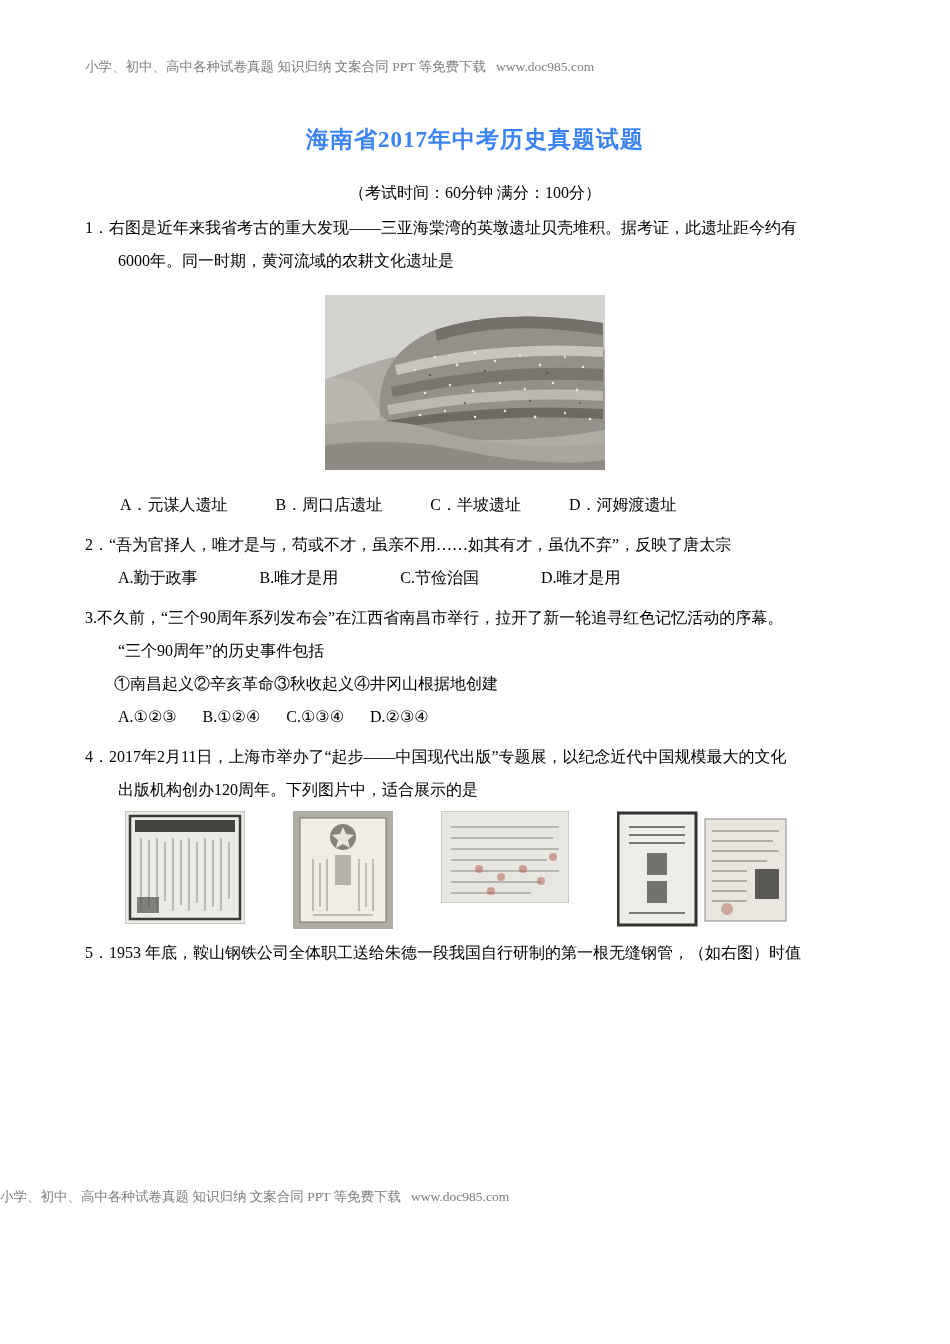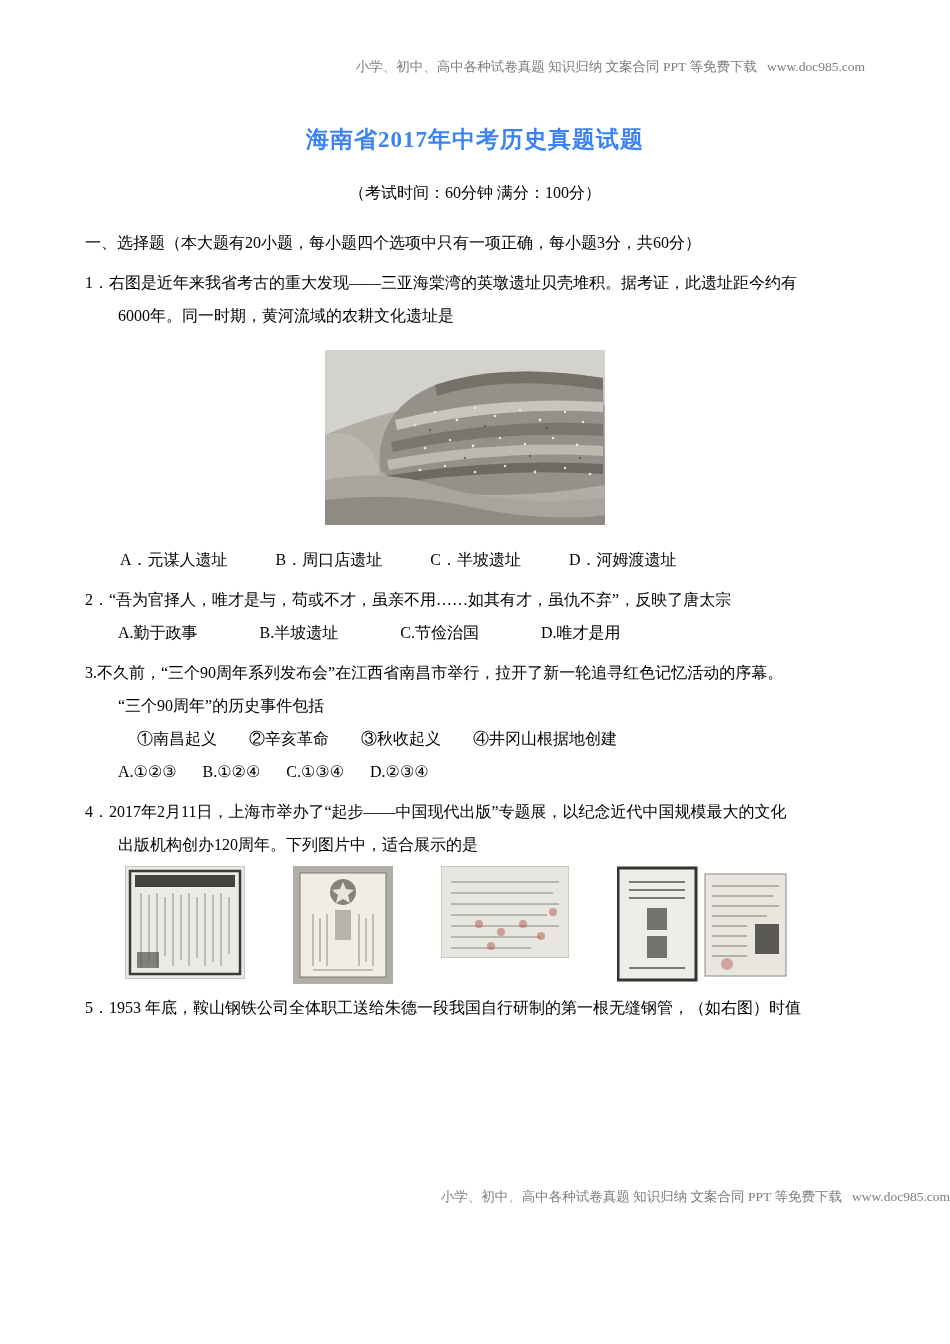--- a/index.html
+++ b/index.html
@@ -10,21 +10,21 @@
     color:#000;
   }
   .page {
     position:relative;
     width:950px; height:1344px;
     padding:58px 85px 0 85px;
     overflow:hidden;
     background:#fff;
   }
   .site-line {
-    text-align:right;
+    text-align:left;
     font-size:13.5px;
     color:#7e7e7e;
     line-height:18px;
     white-space:nowrap;
   }
   .site-line .url { margin-left:10px; }
   .doc-title {
     margin-top:48px;
     text-align:center;
     color:#3b82f6;
@@ -54,21 +54,21 @@
   .photo {
     display:inline-block;
     width:280px; height:175px;
     margin-left:-20px;
     line-height:0;
   }
 
   .opts-row { display:flex; font-size:16px; line-height:33px; white-space:nowrap; }
   .opts-q1 { margin-left:35px; gap:48px; margin-top:14px; }
   .opts-q2 { margin-left:33px; gap:62px; }
-  .items-q3 { margin-left:52px; gap:32px; }
+  .items-q3 { margin-left:29px; }
   .opts-q3 { margin-left:33px; gap:26px; }
   .caps-q4 { margin-left:33px; gap:40px; margin-top:13px; }
 
   .images-row {
     margin-top:5px;
     margin-left:40px;
     display:flex;
     gap:48px;
     align-items:flex-start;
   }
@@ -84,21 +84,20 @@
 <div class="page">
 
   <div class="site-line">
     <span>小学、初中、高中各种试卷真题 知识归纳 文案合同 PPT 等免费下载</span><span class="url">www.doc985.com</span>
   </div>
 
   <div class="doc-title">海南省2017年中考历史真题试题</div>
 
   <div class="exam-info">（考试时间：60分钟 满分：100分）</div>
 
-  <div class="section-heading">一、选择题（本大题有20小题，每小题四个选项中只有一项正确，每小题3分，共60分）</div>
 
   <div class="line mt8">1．右图是近年来我省考古的重大发现——三亚海棠湾的英墩遗址贝壳堆积。据考证，此遗址距今约有</div>
   <div class="line indent">6000年。同一时期，黄河流域的农耕文化遗址是</div>
 
   <div class="photo-wrap">
     <div class="photo">
       <svg width="280" height="175" viewBox="0 0 280 175">
         <rect width="280" height="175" fill="#c6c5c1"></rect>
         <path d="M0,0 H280 V55 Q200,40 120,52 Q60,60 0,85 Z" fill="#d3d2ce"></path>
         <path d="M0,85 Q60,60 120,52 Q200,40 280,55 V175 H0 Z" fill="#b0ada7"></path>
@@ -151,21 +150,21 @@
   <div class="opts-row opts-q1">
     <span>A．元谋人遗址</span>
     <span>B．周口店遗址</span>
     <span>C．半坡遗址</span>
     <span>D．河姆渡遗址</span>
   </div>
 
   <div class="line mt8">2．“吾为官择人，唯才是与，苟或不才，虽亲不用……如其有才，虽仇不弃”，反映了唐太宗</div>
   <div class="opts-row opts-q2">
     <span>A.勤于政事</span>
-    <span>B.半坡遗址</span>
+    <span>B.唯才是用</span>
     <span>C.节俭治国</span>
     <span>D.唯才是用</span>
   </div>
 
   <div class="line mt8">3.不久前，“三个90周年系列发布会”在江西省南昌市举行，拉开了新一轮追寻红色记忆活动的序幕。</div>
   <div class="line indent">“三个90周年”的历史事件包括</div>
   <div class="opts-row items-q3">
     <span>①南昌起义</span>
     <span>②辛亥革命</span>
     <span>③秋收起义</span>

